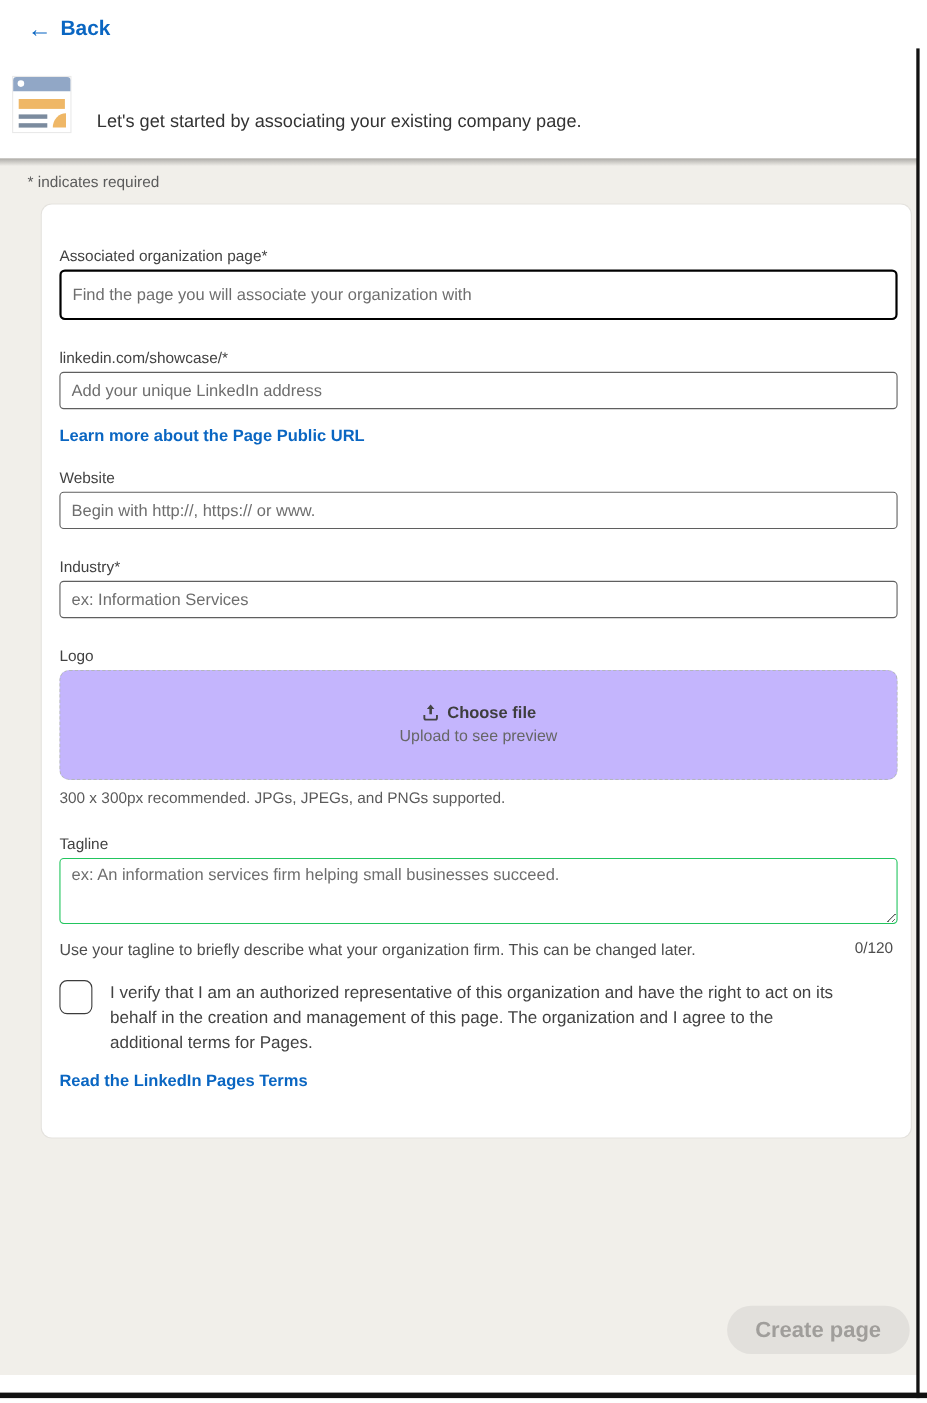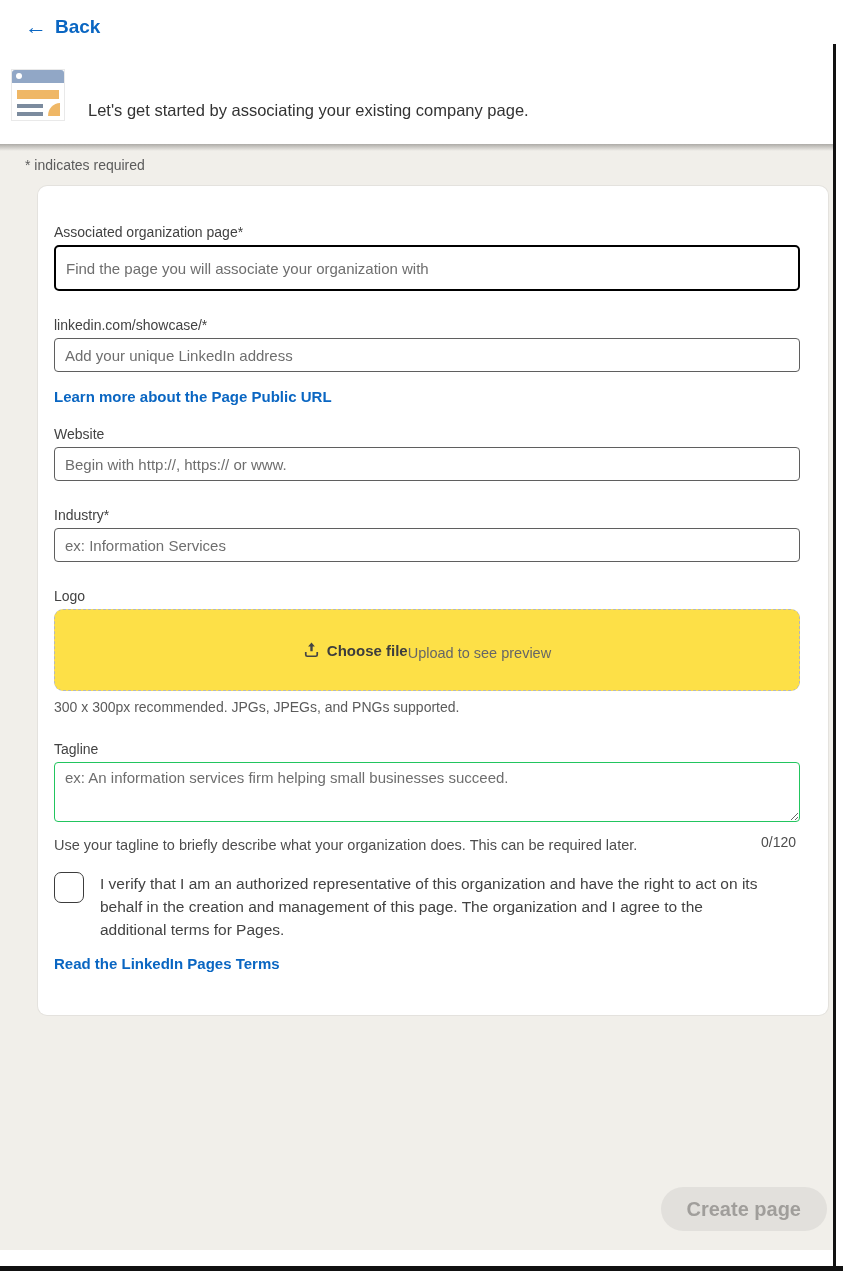--- a/index.html
+++ b/index.html
@@ -32,35 +32,35 @@
   .icon-quarter { position:absolute; left:36px; top:33px; width:12px; height:13px; background:#efb766; border-radius:100% 0 0 0; }
 
   
   .graybody { position:absolute; left:0; top:144px; width:834px; height:1106px; background:#f1efea; }
   .top-shadow { position:absolute; left:0; top:0; width:100%; height:7px;
                 background:linear-gradient(#adaba7, rgba(173,171,167,0)); }
   .required-note { position:absolute; left:25px; top:13px; font-size:14px; color:#5b5b5b; }
 
   
   .card { position:absolute; left:38px; top:42px; width:790px; background:#fff; border-radius:9px;
-          box-shadow:0 0 0 1px rgba(0,0,0,0.05); padding:38px 28px 42px 16px; }
+          box-shadow:0 0 0 1px rgba(0,0,0,0.05); padding:38px 12px 42px 16px; }
   .field { margin-top:26px; }
   .field:first-child { margin-top:0; }
   .field-label { display:block; font-size:14px; color:#424242; margin-bottom:5px; }
   .txt { width:100%; height:34px; border:1px solid #5f5f5f; border-radius:4px; padding:0 10px;
          font-size:15px; color:#222; background:#fff; font-family:"Liberation Sans", sans-serif; }
   .txt::placeholder, textarea::placeholder { color:#6e6e6e; opacity:1; }
   .txt.focused { height:46px; border:2.5px solid #000; border-radius:5px; }
   .blue-link { display:inline-block; color:#0a66c2; font-weight:bold; font-size:15px; cursor:pointer; text-decoration:none; }
   .link-row { margin-top:16px; }
   .field.after-link { margin-top:20px; }
 
   
-  .upload-box { width:100%; height:82px; border:1px dashed #b4b7bd; border-radius:9px; background:#fde047;
-                display:flex; flex-direction:row; align-items:center; justify-content:center; cursor:pointer; }
+  .upload-box { width:100%; height:100px; border:1px dashed #b4b7bd; border-radius:9px; background:#c4b5fd;
+                display:flex; flex-direction:column; align-items:center; justify-content:center; cursor:pointer; }
   .choose-row { display:flex; align-items:center; gap:7px; }
   .choose-label { font-size:15px; font-weight:bold; color:#3d3d3d; }
   .upload-hint { margin-top:5px; font-size:14.5px; color:#666; }
   .help-text { margin-top:8px; font-size:14px; color:#5b5b5b; }
 
   
   .tagline-area { width:100%; height:60px; border:1px solid #22c55e; border-radius:4px; padding:6px 10px;
                   font-size:15px; color:#b91c1c; font-family:"Liberation Sans", sans-serif; resize:both; }
   .tagline-helper-row { margin-top:8px; display:flex; justify-content:space-between; align-items:flex-start; }
   .tagline-helper { width:590px; font-size:14.5px; color:#4d4d4d; line-height:22px; }
@@ -142,21 +142,21 @@
         </div>
         <div class="upload-hint">Upload to see preview</div>
       </div>
       <div class="help-text">300 x 300px recommended. JPGs, JPEGs, and PNGs supported.</div>
     </div>
 
     <div class="field">
       <label class="field-label">Tagline</label>
       <textarea class="tagline-area" placeholder="ex: An information services firm helping small businesses succeed." style=""></textarea>
       <div class="tagline-helper-row">
-        <div class="tagline-helper">Use your tagline to briefly describe what your organization does. This can be required later.</div>
+        <div class="tagline-helper">Use your tagline to briefly describe what your organization firm. This can be changed later.</div>
         <div class="tagline-counter">0/120</div>
       </div>
     </div>
 
     <div class="verify-row">
       <div class="checkbox"></div>
       <div class="verify-text">I verify that I am an authorized representative of this organization and have the right to act on its behalf in the creation and management of this page. The organization and I agree to the additional terms for Pages.</div>
     </div>
 
     <div class="terms-row">

